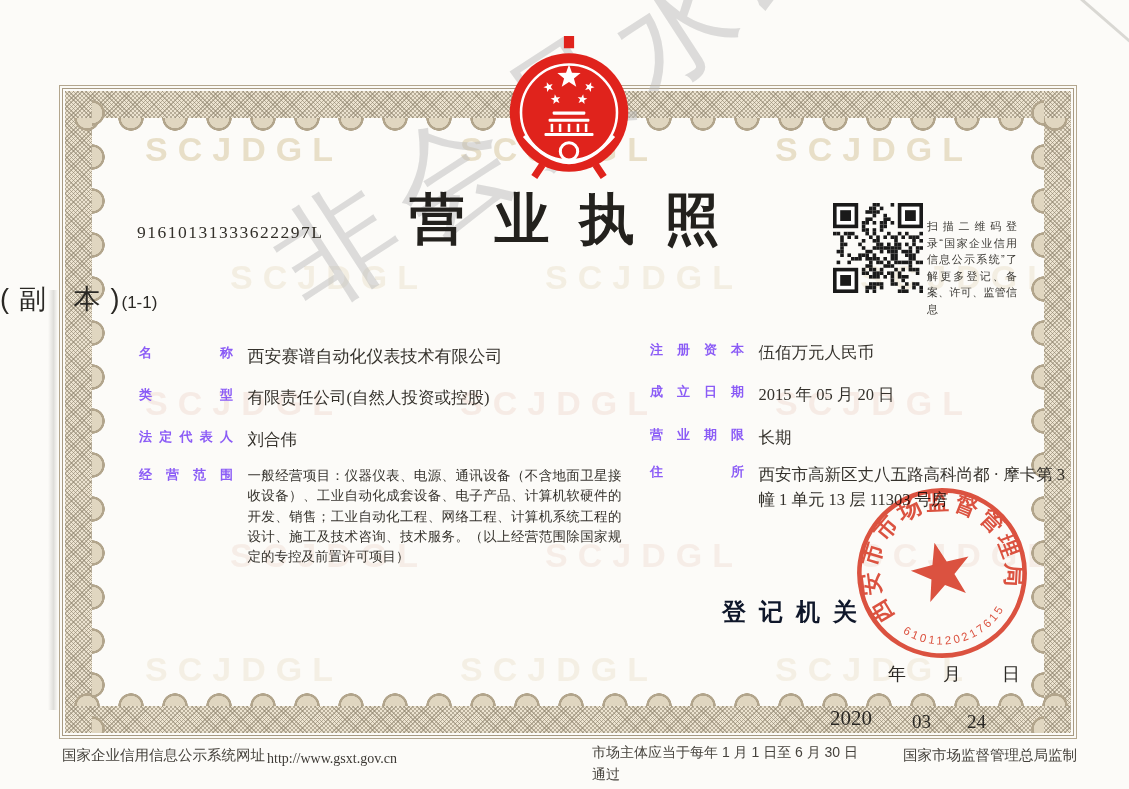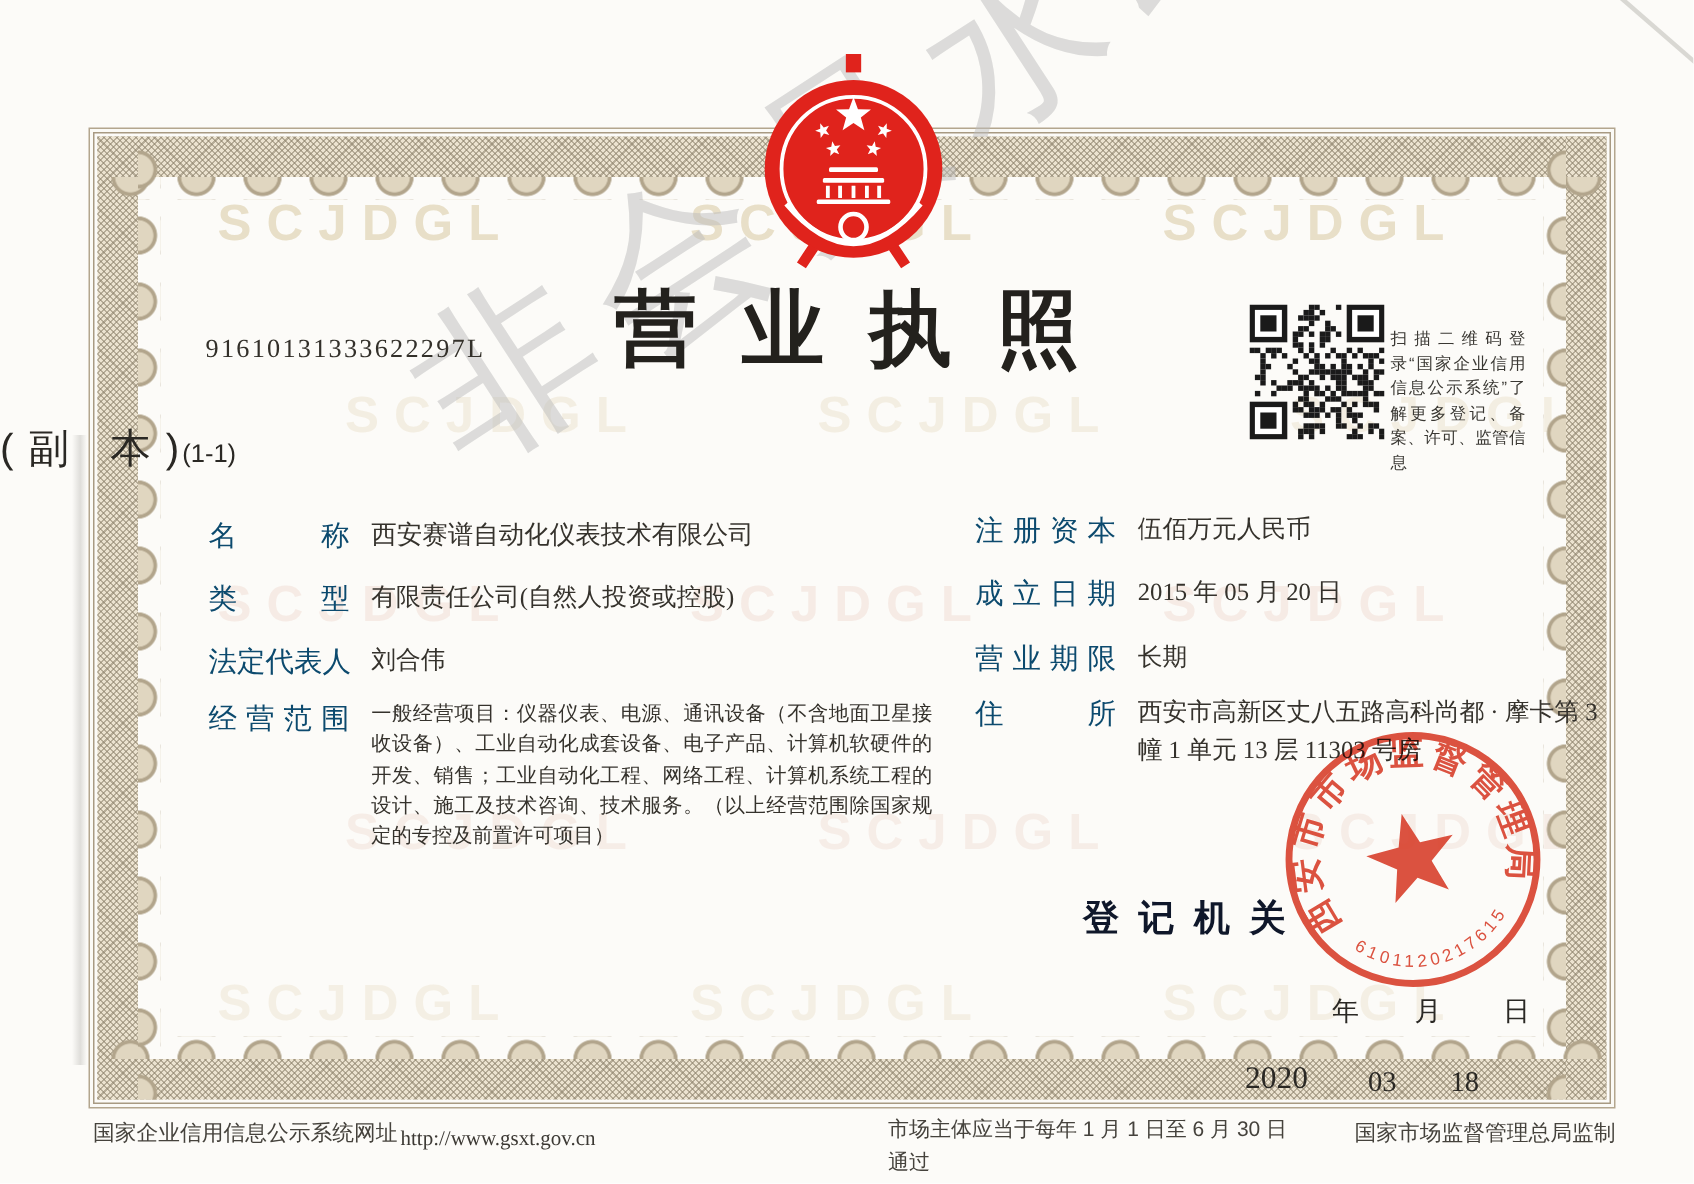--- a/index.html
+++ b/index.html
@@ -50,21 +50,21 @@
   .copy-no{font-size:17px;color:#2a2824;margin-left:-8px;}
   .cc{position:absolute;left:137px;top:215px;}
   .cc-label{font-size:17px;font-weight:700;letter-spacing:6px;color:#23211d;}
   .cc-value{margin-top:7px;font-family:"Liberation Serif","DejaVu Serif",serif;
             font-size:17.5px;letter-spacing:1.5px;color:#33302a;}
   .qr{position:absolute;left:833px;top:203px;width:90px;height:90px;}
   .qr-caption{position:absolute;left:927px;top:218px;width:90px;font-size:11px;line-height:1.5;
               color:#3a3833;text-align:justify;}
 
   
-  .f-label{display:inline-block;width:94px;font-size:19px;font-weight:400;color:#0c4a6e;
+  .f-label{display:inline-block;width:94px;font-size:13px;font-weight:700;color:#8b5cf6;
            text-align:justify;text-align-last:justify;text-justify:inter-character;vertical-align:top;}
   .f-value{display:inline-block;margin-left:10px;font-family:"Liberation Serif","DejaVu Serif",serif;
            font-size:16.5px;color:#35322c;vertical-align:top;line-height:1.5;}
   .row{position:absolute;white-space:nowrap;}
   .row .wrap{white-space:normal;}
   .L1{left:139px;top:344px;} .L2{left:139px;top:386px;} .L3{left:139px;top:428px;} .L4{left:139px;top:466px;}
   .R1{left:650px;top:341px;} .R2{left:650px;top:383px;} .R3{left:650px;top:426px;} .R4{left:650px;top:463px;}
   .scope{width:374px;font-size:13.5px;line-height:1.5;text-align:justify;}
   .addr{width:314px;}
 
@@ -409,21 +409,21 @@
       <text font-size="12.5" fill="#d8432f" letter-spacing="3" font-family="Liberation Sans, sans-serif">
         <textPath href="#sealBot" startOffset="50%" text-anchor="middle">6101120217615</textPath>
       </text>
     </svg>
 
     <div class="date-row">
       <span class="num">2020</span>
       <span class="unit gap1">年</span>
       <span class="num low gap2">03</span>
       <span class="unit gap3">月</span>
-      <span class="num low gap2">18</span>
+      <span class="num low gap2">24</span>
       <span class="unit gap1">日</span>
     </div>
 
     <div class="ft ft-left">
       <span>国家企业信用信息公示系统网址</span><span class="url">http://www.gsxt.gov.cn</span>
     </div>
     <div class="ft ft-center">
       <div>市场主体应当于每年 1 月 1 日至 6 月 30 日通过</div>
     </div>
     <div class="ft ft-right">国家市场监督管理总局监制</div>

